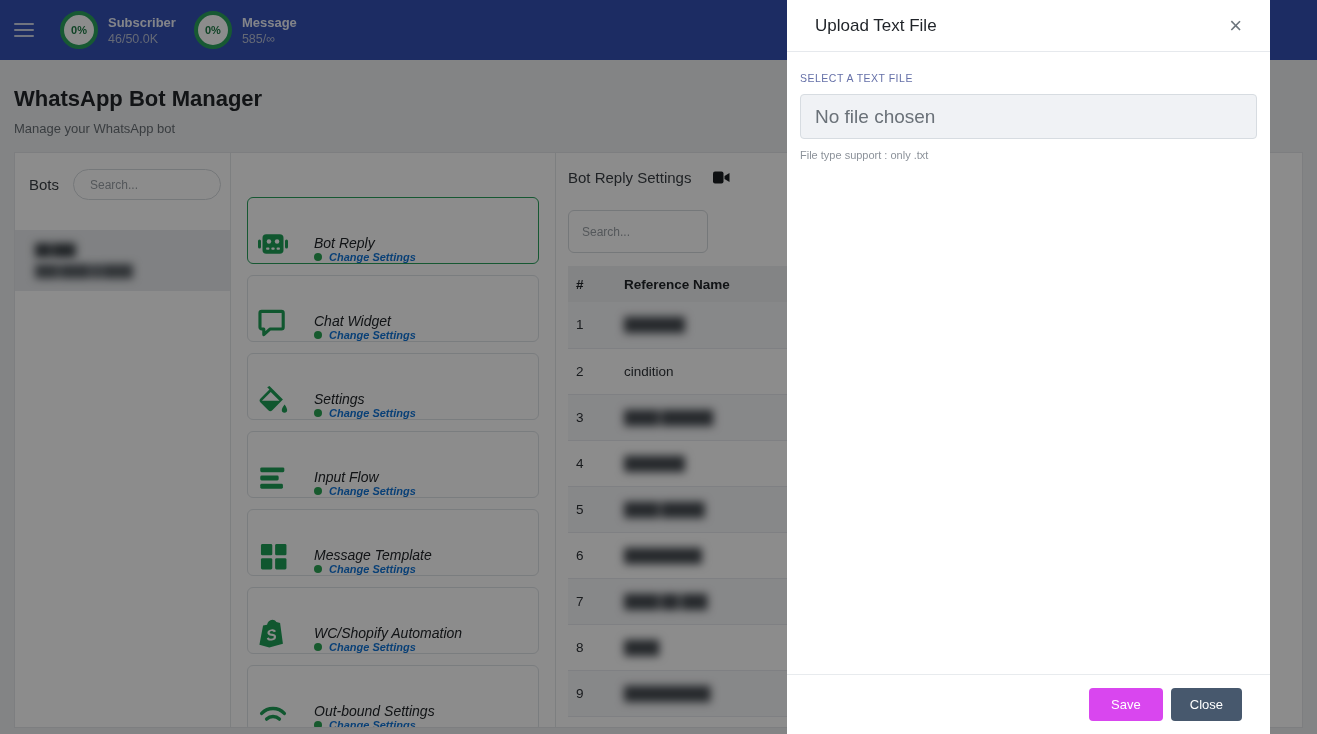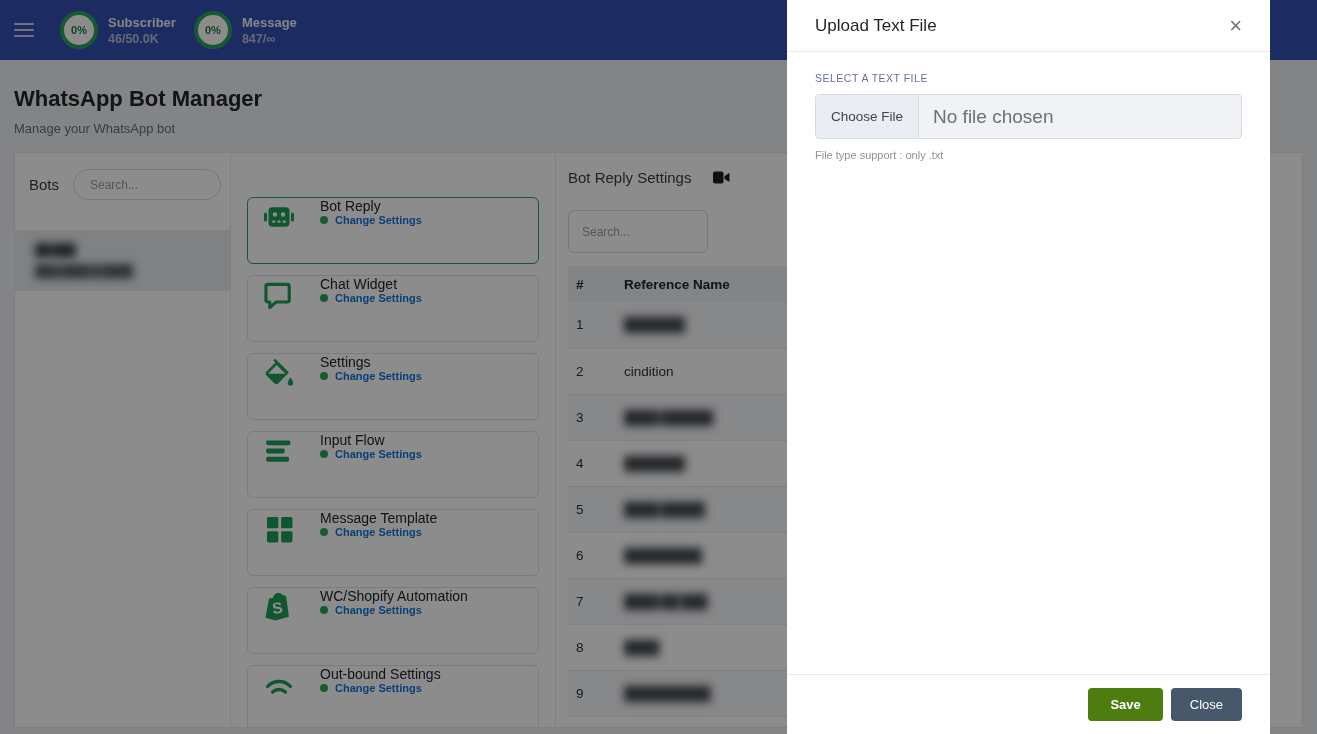--- a/index.html
+++ b/index.html
@@ -8,21 +8,21 @@
   
   .app { position:fixed; inset:0; background:#eff0f2; }
 
   .navbar { height:60px; background:#3350b4; display:flex; align-items:center; padding:0 14px; gap:18px; }
   .hamburger { width:20px; height:14px; display:flex; flex-direction:column; justify-content:space-between; cursor:pointer; margin-right:8px; }
   .hamburger span { height:2px; background:#cdd4e8; border-radius:1px; }
   .stat { display:flex; align-items:center; gap:10px; }
   .ring { width:38px; height:38px; border-radius:50%; border:4px solid #2ba35e; background:#ffffff; display:flex; align-items:center; justify-content:center; }
   .ring b { font-size:11px; color:#1d7a45; }
   .stat-label { font-size:13px; font-weight:bold; color:#eef1fa; line-height:1.35; }
-  .stat-value { font-size:12.5px; font-weight:bold; color:#b7bfd6; }
+  .stat-value { font-size:12.5px; font-weight:normal; color:#b7bfd6; }
 
   .content { padding:18px 14px 0 14px; }
   .page-title { font-size:22px; font-weight:bold; color:#212529; margin-top:8px; }
   .page-subtitle { font-size:13px; color:#697076; margin-top:9px; }
 
   .main-card { margin-top:16px; background:#ffffff; border:1px solid #e3e6e9; display:flex; height:576px; }
   .panel { padding:16px; }
   .panel + .panel { border-left:1px solid #e4e7ea; }
   .panel-title { font-size:15px; color:#3a3f44; font-weight:500; }
 
@@ -31,21 +31,21 @@
   .bots-head { display:flex; align-items:center; gap:14px; padding:0 14px; }
   .pill-search { width:148px; height:31px; border:1px solid #d6dade; border-radius:16px; padding:0 16px; font-size:12px; color:#495057; outline:none; background:#fff; font-family:"Liberation Sans",sans-serif; }
   .pill-search::placeholder { color:#9aa0a6; }
   .bot-item { margin-top:30px; background:#e9ebee; padding:13px 20px; cursor:pointer; }
   .blur { filter: blur(4px); }
   .bot-item .bot-name { font-size:12px; color:#3c4247; letter-spacing:-1px; }
   .bot-item .bot-phone { font-size:12px; color:#575d63; margin-top:7px; letter-spacing:-1px; }
 
   
   .features-panel { width:325px; overflow:hidden; }
-  .feature-card { width:292px; border:1px solid #dfe3e7; border-radius:6px; height:67px; display:flex; align-items:flex-start; padding-left:12px; gap:22px; margin-top:11px; cursor:pointer; background:#fff; }
+  .feature-card { width:292px; border:1px solid #dfe3e7; border-radius:6px; height:67px; display:flex; align-items:flex-end; padding-left:6px; gap:22px; margin-top:11px; cursor:pointer; background:#fff;font-style:italic; }
   .feature-card.selected { border-color:#28a05c; }
   .feature-card:first-of-type { margin-top:28px; }
   .f-icon { width:38px; height:38px; flex:0 0 38px; display:flex; align-items:center; justify-content:center; }
   .f-title { font-size:14px; color:#212529; }
   .f-link-row { display:flex; align-items:center; gap:7px; }
   .f-dot { width:8px; height:8px; border-radius:50%; background:#2aa454; }
   .f-link { font-size:11px; font-weight:bold; color:#1275d8; cursor:pointer; }
 
   
   .settings-panel { flex:1; overflow:hidden; padding:16px 0 0 12px; }
@@ -61,29 +61,29 @@
 
   
   .cam { display:inline-flex; margin-left:6px; }
 
   
   .overlay { position:fixed; inset:0; background:rgba(0,0,0,0.45); z-index:10; }
   .modal { position:fixed; top:0; bottom:0; left:787px; width:483px; background:#ffffff; z-index:20; display:flex; flex-direction:column; }
   .modal-header { height:52px; display:flex; align-items:center; justify-content:space-between; padding:0 28px; border-bottom:1px solid #e6e9ed; flex:0 0 52px; }
   .modal-title { font-size:17px; color:#1f2328; }
   .modal-close { font-size:22px; color:#6c757d; cursor:pointer; line-height:1; font-weight:300; }
-  .modal-body { padding:20px 28px; flex:1; }
+  .modal-body { padding:20px 13px; flex:1; }
   .field-label { font-size:10.5px; letter-spacing:.5px; color:#6570a8; }
   .file-control { margin-top:10px; height:45px; background:#f0f2f5; border:1px solid #d7dce1; border-radius:4px; display:flex; align-items:center; overflow:hidden; cursor:pointer; }
   .file-btn { height:100%; display:flex; align-items:center; padding:0 15px; background:#eaedf1; border-right:1px solid #d7dce1; font-size:13.5px; color:#3f454b; }
   .file-status { padding:0 14px; font-size:19px; color:#6a7178; }
   .file-hint { margin-top:10px; font-size:11px; color:#8c929a; }
   .modal-footer { border-top:1px solid #e8ebee; padding:13px 28px; display:flex; justify-content:flex-end; gap:8px; flex:0 0 auto; }
   .btn { height:33px; border:none; border-radius:4px; font-size:13px; color:#ffffff; cursor:pointer; font-family:"Liberation Sans",sans-serif; }
-  .btn-save { background:#4d7c0f; padding:0 22px;font-weight:bold; }
+  .btn-save { background:#d946ef; padding:0 22px; }
   .btn-close { background:#47586d; padding:0 19px; }
 </style>
 </head>
 <body>
 
 <div class="app">
 
   <div class="navbar">
     <div class="hamburger">
         <span></span>
@@ -100,21 +100,21 @@
         <div class="stat-value">46/50.0K</div>
       </div>
     </div>
 
     <div class="stat">
       <div class="ring">
           <b>0%</b>
         </div>
       <div>
         <div class="stat-label">Message</div>
-        <div class="stat-value">847/∞</div>
+        <div class="stat-value">585/∞</div>
       </div>
     </div>
   </div>
 
   <div class="content">
     <div class="page-title">WhatsApp Bot Manager</div>
     <div class="page-subtitle">Manage your WhatsApp bot</div>
 
     <div class="main-card">
 
@@ -323,21 +323,20 @@
 <div class="overlay"></div>
 
 <aside class="modal">
   <div class="modal-header">
     <div class="modal-title">Upload Text File</div>
     <div class="modal-close">×</div>
   </div>
   <div class="modal-body">
     <div class="field-label">SELECT A TEXT FILE</div>
     <div class="file-control">
-      <div class="file-btn">Choose File</div>
       <div class="file-status">No file chosen</div>
     </div>
     <div class="file-hint">File type support : only .txt</div>
   </div>
   <div class="modal-footer">
     <button class="btn btn-save">Save</button>
     <button class="btn btn-close">Close</button>
   </div>
 </aside>
 

